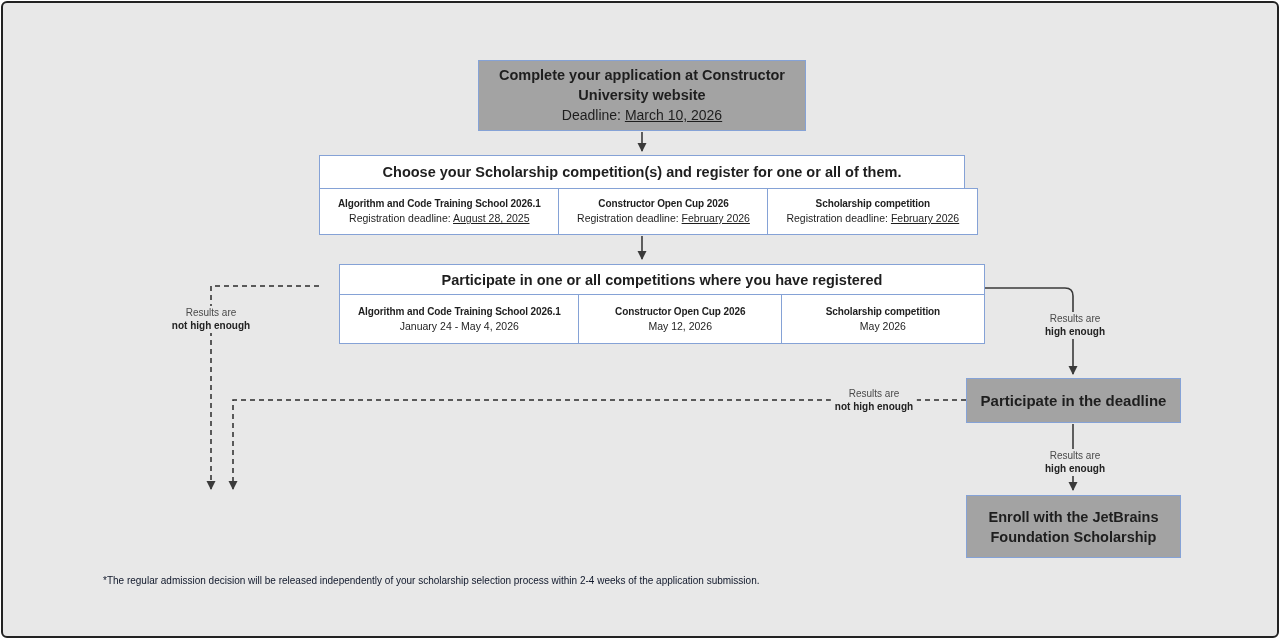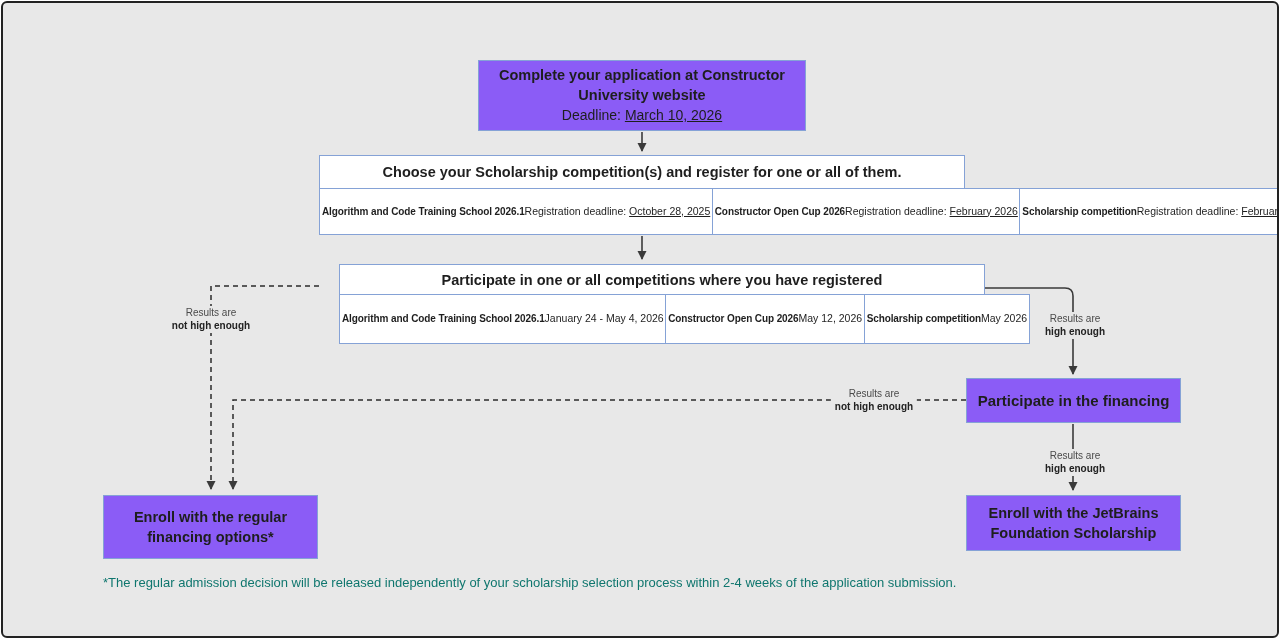--- a/index.html
+++ b/index.html
@@ -15,21 +15,21 @@
     position: absolute;
     inset: 1px;
     border: 2px solid #222222;
     border-radius: 6px;
     background: #e8e8e8;
     overflow: hidden;
   }
   .edges { position: absolute; left: 0; top: 0; width: 1280px; height: 639px; z-index: 1; }
   .box {
     position: absolute;
-    background: #8b5cf6;
+    background: #a3a3a3;
     border: 1.5px solid #85a2d6;
     z-index: 2;
     display: flex;
     flex-direction: column;
     align-items: center;
     justify-content: center;
     text-align: center;
   }
   .box-title { font-weight: bold; font-size: 14.5px; line-height: 1.32; white-space: normal; }
   .box-sub { font-size: 14px; line-height: 1.35; margin-top: 1px; }
@@ -45,25 +45,25 @@
     font-weight: bold;
     font-size: 14.5px;
     text-align: left;
   }
   .group-row { display: flex; margin-top: -1.5px; }
   .sub-box {
     flex: 1;
     background: #ffffff;
     border: 1.5px solid #85a2d6;
     display: flex;
-    flex-direction: row;
+    flex-direction: column;
     align-items: center;
     justify-content: center;
     text-align: center;
-    padding: 2px 2px;
+    padding: 2px 18px;
   }
   .sub-box + .sub-box { margin-left: -1.5px; }
   .sub-title { font-weight: bold; font-size: 10px; letter-spacing: -0.1px; white-space: nowrap; line-height: 1.5; }
   .sub-date { font-size: 10.5px; white-space: nowrap; line-height: 1.4; }
 
   .big-label { font-weight: bold; font-size: 15px; white-space: nowrap; }
   .enroll-title { font-weight: bold; font-size: 14.5px; line-height: 1.38; padding: 0 8px; }
 
   .edge-label {
     position: absolute;
@@ -75,22 +75,22 @@
     line-height: 1.25;
   }
   .el-line1 { font-size: 10px; color: #4a4a4a; }
   .el-line2 { font-size: 10px; font-weight: bold; color: #222222; }
 
   .footnote {
     position: absolute;
     left: 100px;
     top: 572px;
     z-index: 2;
-    font-size: 13px;
-    color: #0f766e;
+    font-size: 10px;
+    color: #0f172a;
   }
 </style>
 </head>
 <body>
 
 <div class="wrapper">
   <div class="frame">
 
     <svg class="edges" viewBox="0 0 1280 639">
       <defs>
@@ -120,21 +120,21 @@
       </div>
     </div>
 
     <div class="group" style="left:316px; top:152px; width:646px;">
       <div class="group-header" style="height:34px;">Choose your Scholarship competition(s) and register for one or all of them.</div>
       <div class="group-row">
         <div class="sub-box" style="height:47px;">
           <div class="sub-title">Algorithm and Code Training School 2026.1</div>
           <div class="sub-date">
             <span>Registration deadline:</span>
-            <span class="u">October 28, 2025</span>
+            <span class="u">August 28, 2025</span>
           </div>
         </div>
         <div class="sub-box" style="height:47px;">
           <div class="sub-title">Constructor Open Cup 2026</div>
           <div class="sub-date">
             <span>Registration deadline:</span>
             <span class="u">February 2026</span>
           </div>
         </div>
         <div class="sub-box" style="height:47px;">
@@ -159,28 +159,25 @@
           <div class="sub-date">May 12, 2026</div>
         </div>
         <div class="sub-box" style="height:50px;">
           <div class="sub-title">Scholarship competition</div>
           <div class="sub-date">May 2026</div>
         </div>
       </div>
     </div>
 
     <div class="box" style="left:963px; top:375px; width:215px; height:45px;">
-      <div class="big-label">Participate in the financing</div>
+      <div class="big-label">Participate in the deadline</div>
     </div>
 
-    <div class="box" style="left:100px; top:492px; width:215px; height:64px;">
-      <div class="enroll-title">Enroll with the regular financing options*</div>
-    </div>
 
-    <div class="box" style="left:963px; top:492px; width:215px; height:56px;">
+    <div class="box" style="left:963px; top:492px; width:215px; height:63px;">
       <div class="enroll-title">Enroll with the JetBrains Foundation Scholarship</div>
     </div>
 
     <div class="edge-label" style="left:208px; top:303px;">
       <div class="el-line1">Results are</div>
       <div class="el-line2">not high enough</div>
     </div>
     <div class="edge-label" style="left:871px; top:384px;">
       <div class="el-line1">Results are</div>
       <div class="el-line2">not high enough</div>

